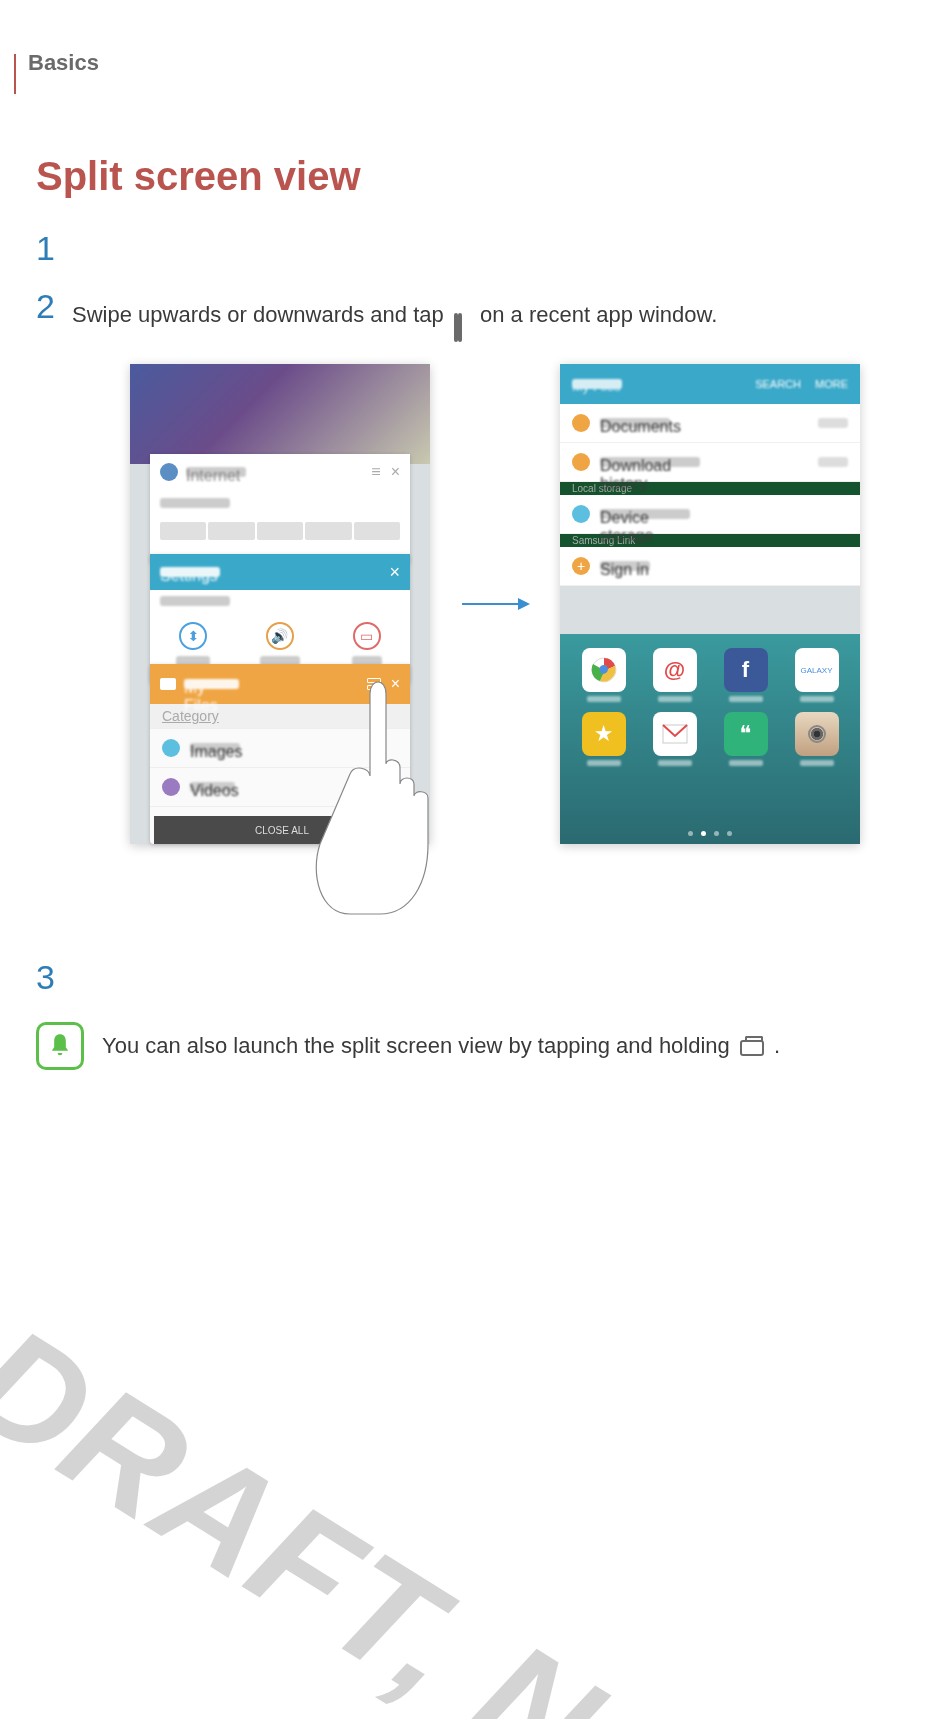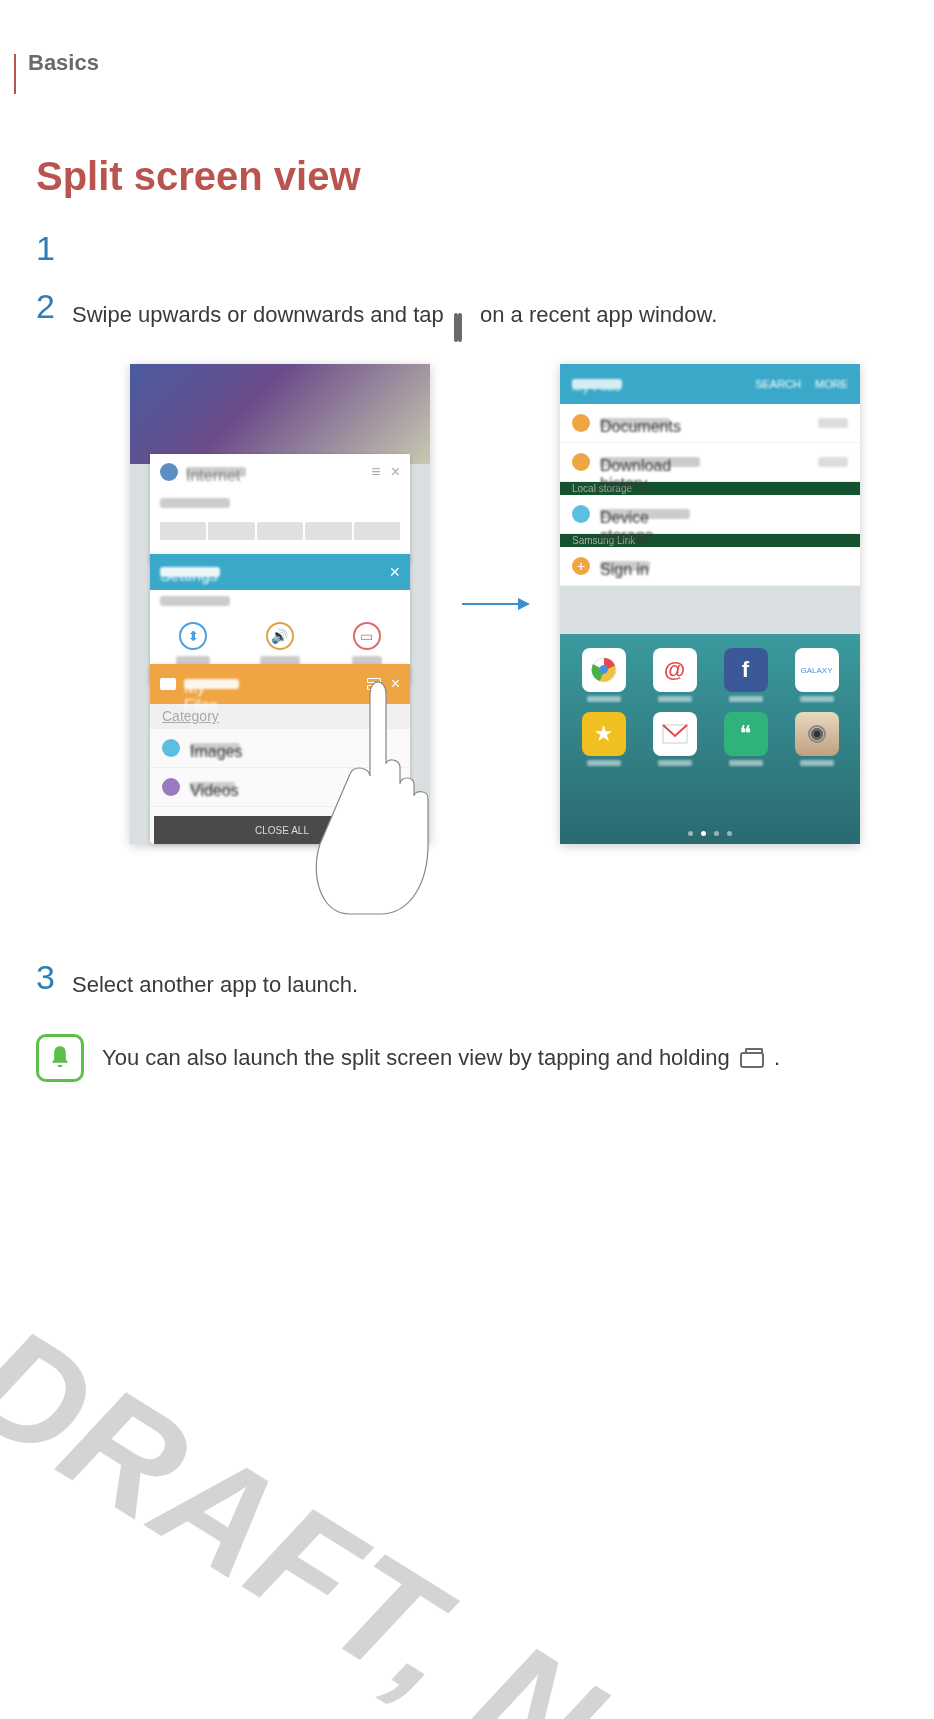--- a/index.html
+++ b/index.html
@@ -448,23 +448,20 @@
 
     <div class="hand">
       <svg viewBox="0 0 200 260">
         <path d="M60 30 C60 14 76 14 76 30 L76 100 C76 94 90 94 90 104 L90 120 C90 112 104 112 104 120 L104 132 C104 126 118 126 118 134 L118 180 C118 220 100 250 70 250 L40 250 C10 250 0 210 10 180 L40 110 C44 100 60 104 60 112 Z" fill="#ffffff" stroke="#888" stroke-width="1.2"></path>
       </svg>
     </div>
   </div>
 
   <div class="step">
     <div class="num">3</div>
-    <div class="body">
-      <span>Select another app to launch.</span>
-    </div>
   </div>
 
   <div class="tip">
     <div class="tip-icon">
       <svg width="28" height="28" viewBox="0 0 24 24">
           <path d="M12 2 C9 2 7 4 7 8 L7 13 L5 16 L19 16 L17 13 L17 8 C17 4 15 2 12 2 Z M10 18 A2 2 0 0 0 14 18 Z" fill="#5cbf4a"></path>
         </svg>
     </div>
     <div class="tip-text inline-parts">
       <span>You can also launch the split screen view by tapping and holding </span>

